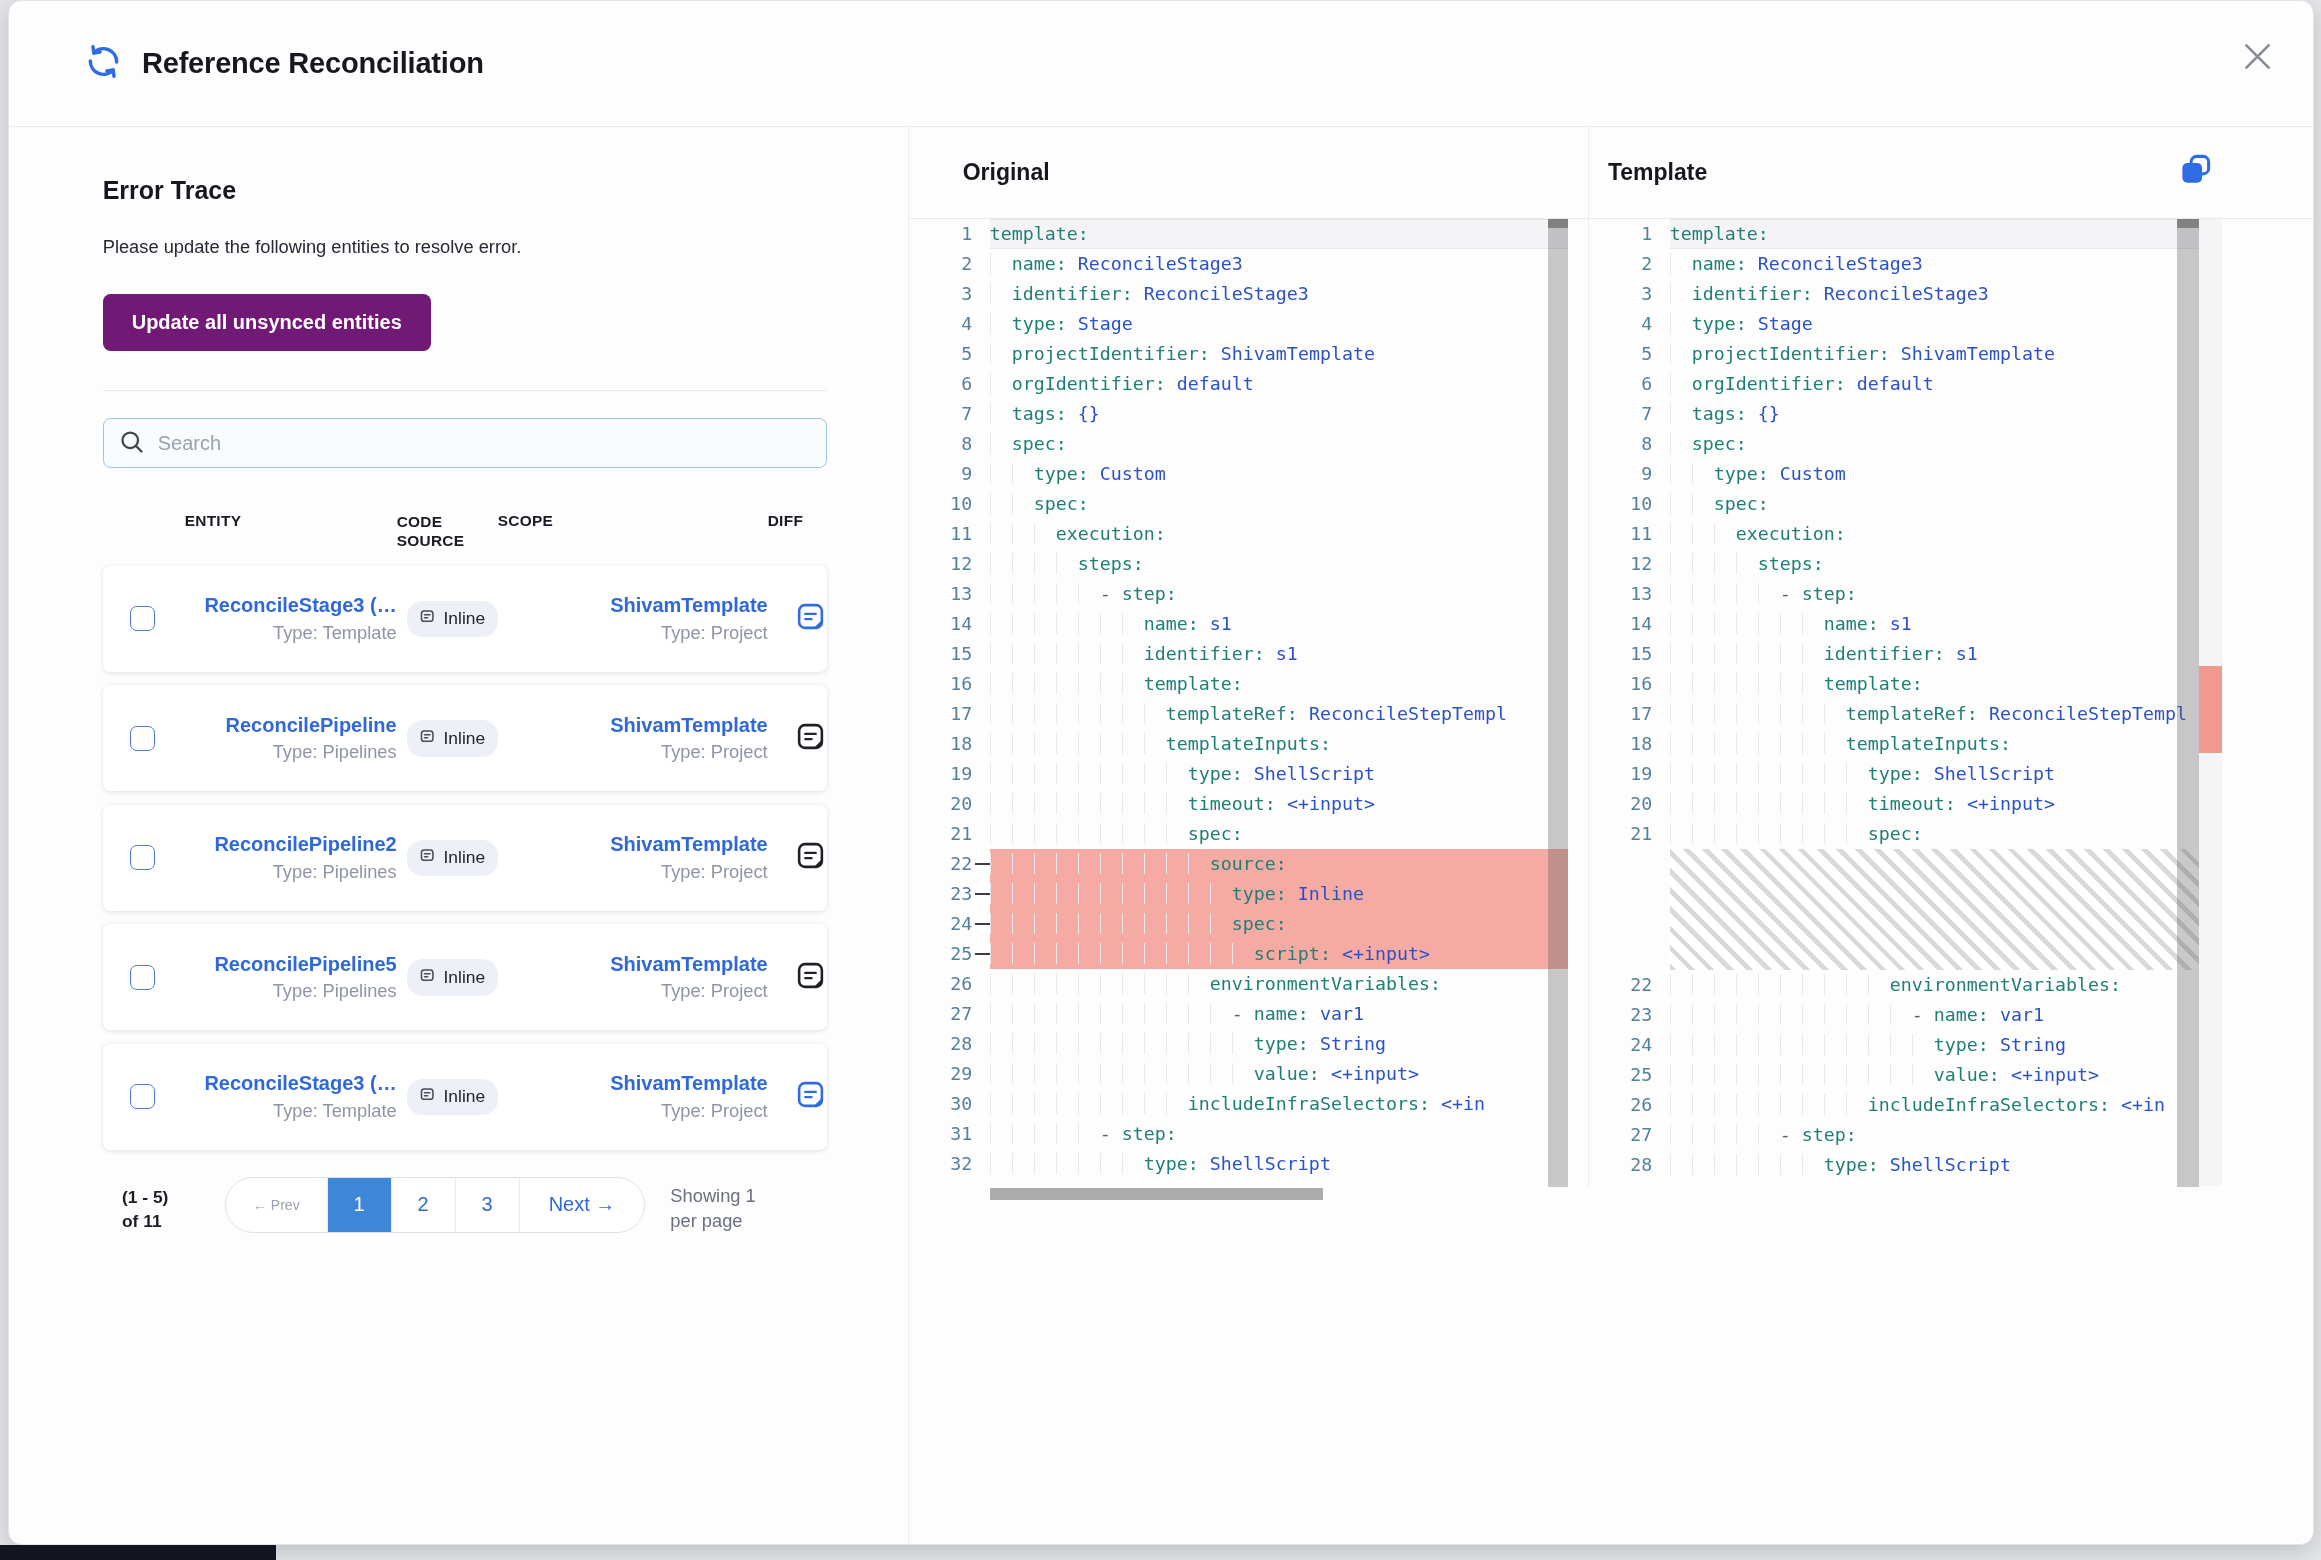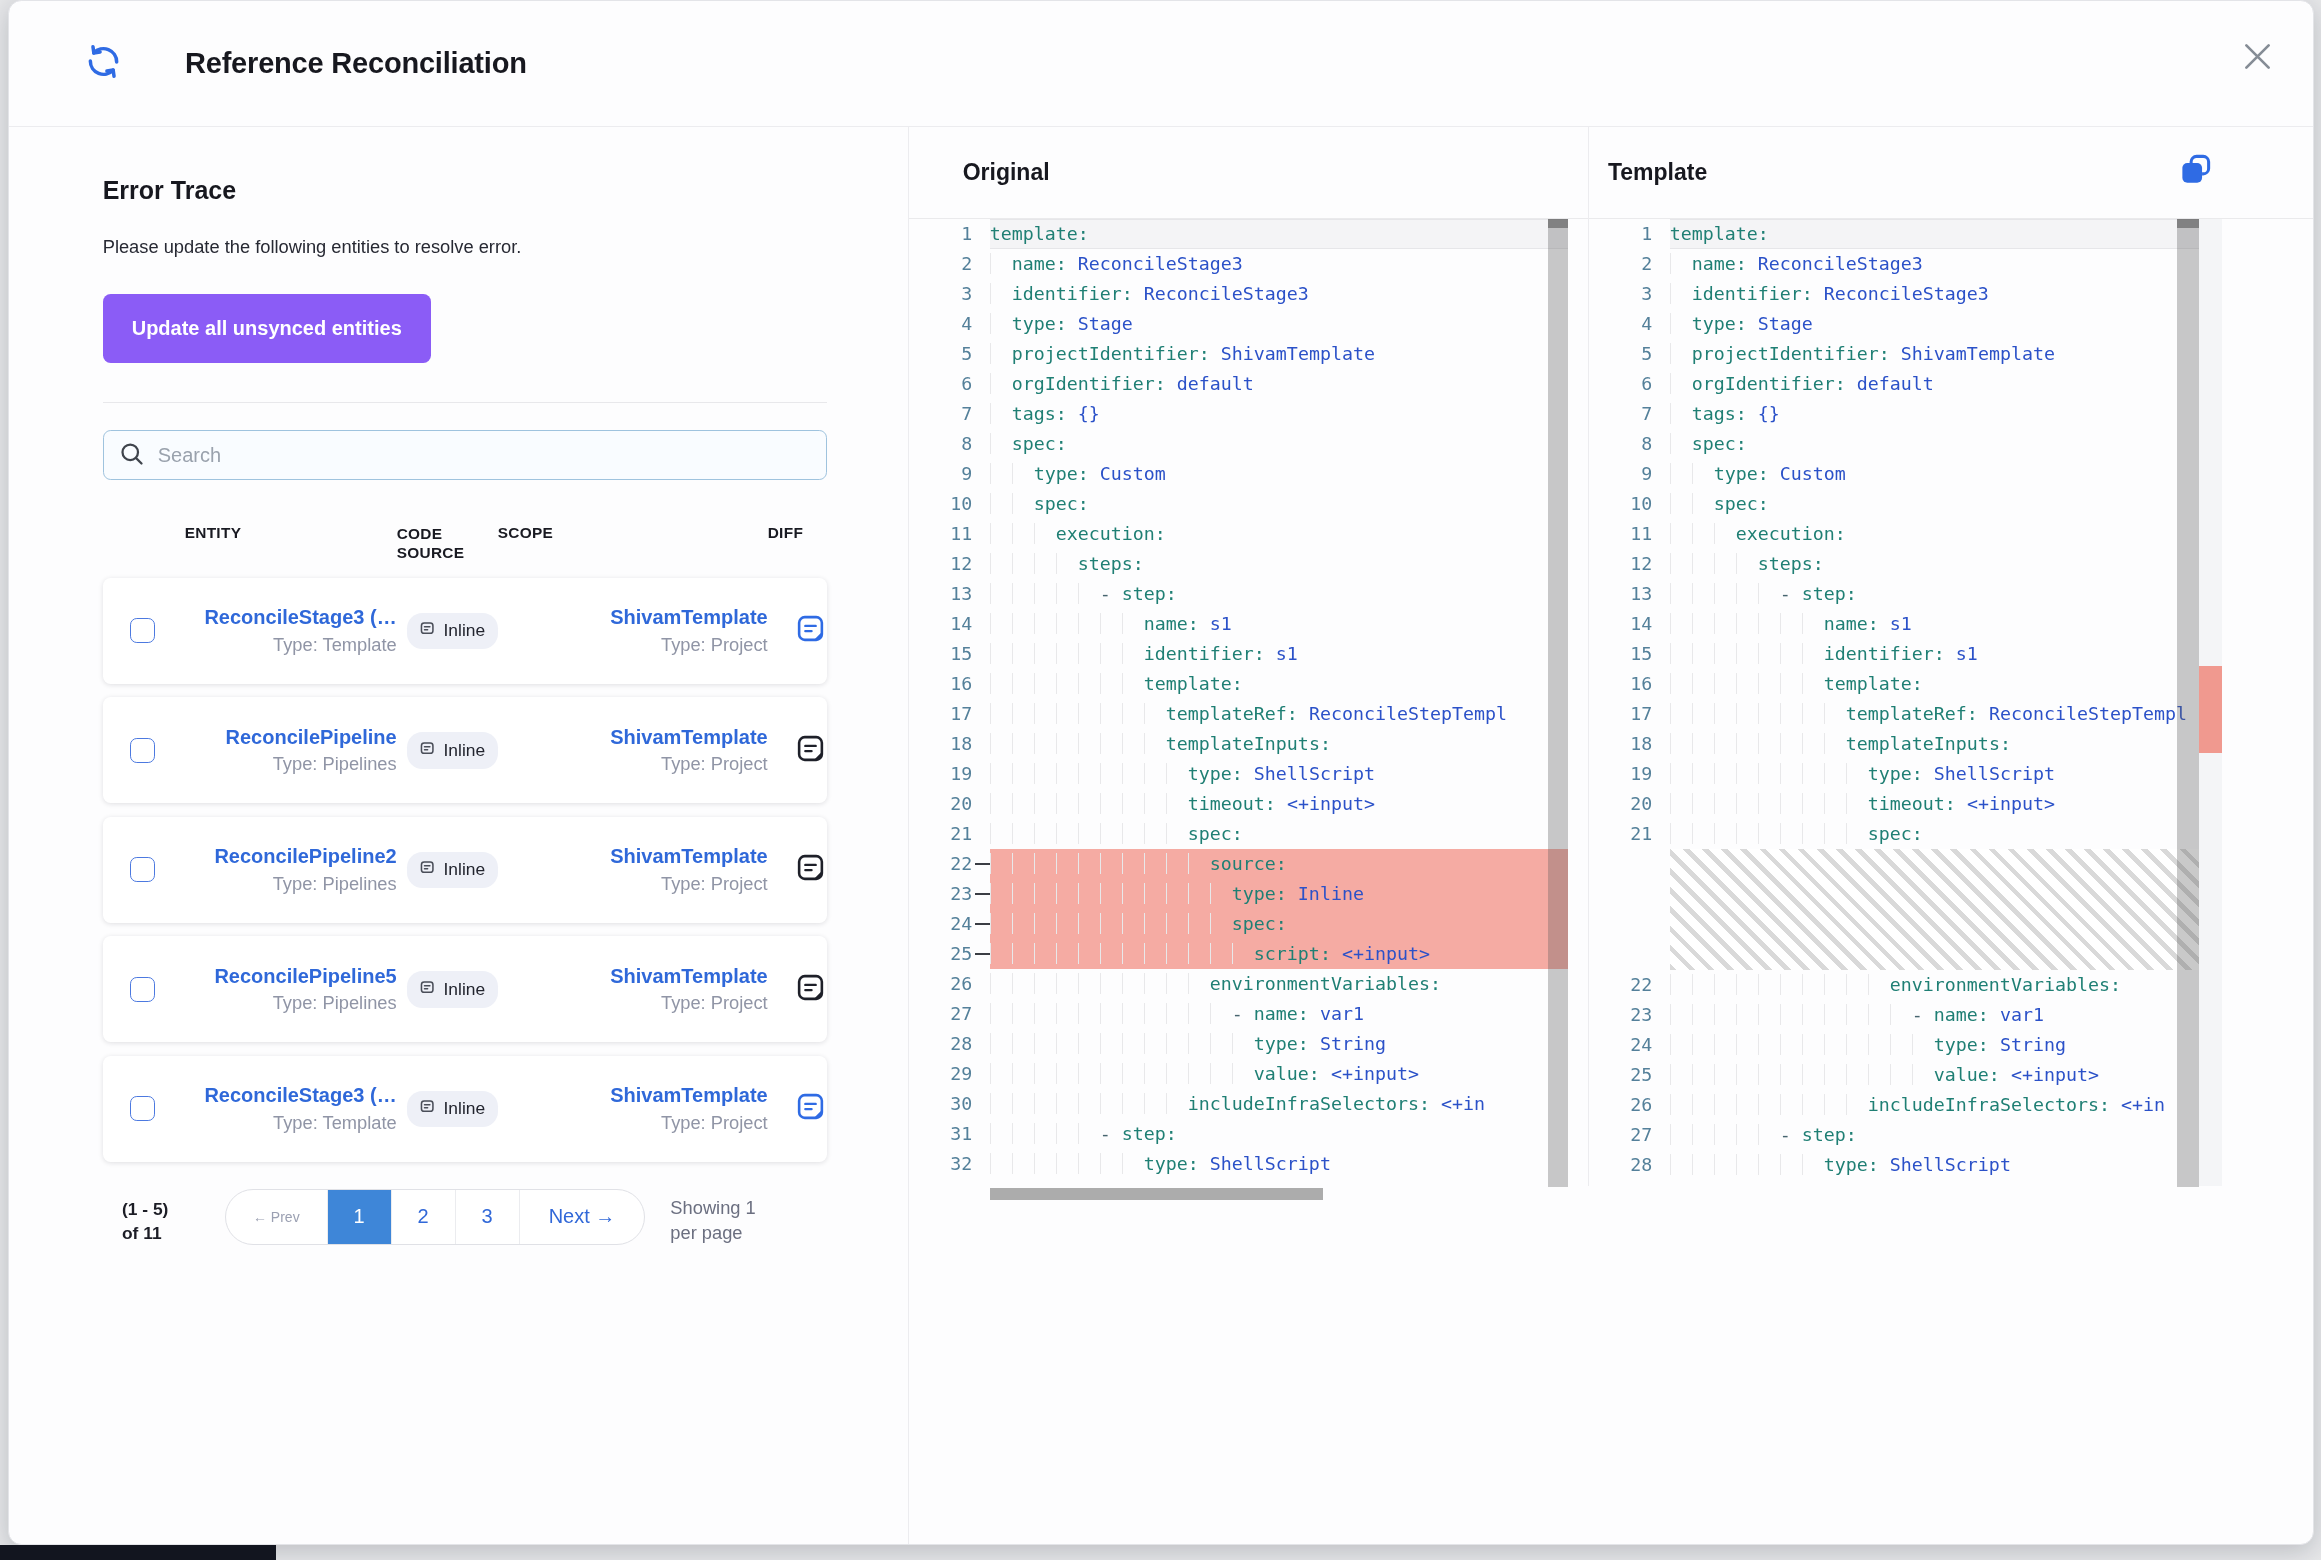--- a/index.html
+++ b/index.html
@@ -8,33 +8,33 @@
     width:2321px; height:1560px; position:relative; overflow:hidden;
     background:#e7e8ea; font-family:"Liberation Sans", sans-serif; color:#17181f;
   }
   .bottom-dark { position:absolute; left:0; bottom:0; width:276px; height:15.4px; background:#12151f; }
   .dialog {
     position:absolute; left:7.7px; top:0; width:2306px; height:1545px;
     background:#fdfdfe; border-radius:13.5px; overflow:hidden;
     box-shadow:0 5.8px 27px rgba(10,14,30,.20); border:1px solid #e3e4e8;
   }
   
-  .dlg-header { height:126px; display:flex; align-items:center; padding-left:75px; border-bottom:1px solid #ececef; position:relative;gap:43px; }
+  .dlg-header { height:126px; display:flex; align-items:center; padding-left:75px; border-bottom:1px solid #ececef; position:relative; }
   .dlg-title { font-size:29px; font-weight:700; margin-left:19.3px; letter-spacing:-0.2px; }
   .close-btn { position:absolute; right:39px; top:41px; width:31px; height:31px; cursor:pointer; }
   
   .content { display:flex; height:1418px; }
   .left-panel { width:899px; flex:none; padding:41px 0 0 94px; }
   .inner { width:724px; }
   .left-panel h2 { font-size:25px; font-weight:700; margin:8px 0 29px; }
   .desc { font-size:18.3px; line-height:25px; color:#272933; margin:0; width:716px; }
   .desc b { font-weight:700; }
   .desc2 { margin-top:20px; }
-  .update-btn { margin-top:35px; background:#8b5cf6; color:#fff; font-weight:700; font-size:20px;
-    border:none; border-radius:7.7px; padding:23px 29px; font-family:inherit; cursor:default; }
+  .update-btn { margin-top:35px; background:#701a75; color:#fff; font-weight:700; font-size:20px;
+    border:none; border-radius:7.7px; padding:17px 29px; font-family:inherit; cursor:default; }
   .divider { border:none; border-top:1px solid #e8e8eb; margin:39px 0 0; }
   .search-box { margin-top:27px; height:50px; border:1.4px solid #9fc3de; background:#f9fcff;
     border-radius:7.7px; display:flex; align-items:center; padding:0 15.4px; }
   .search-box input { border:none; outline:none; background:transparent; font-size:20px; margin-left:11.6px;
     flex:1; color:#30323c; font-family:inherit; }
   .search-box input::placeholder { color:#9aa2ad; }
   .grid-cols { display:grid; grid-template-columns:82px 212px 101px 270px 58px; align-items:center; }
   .thead { margin-top:44px; font-size:15.4px; font-weight:700; color:#191a22; letter-spacing:0.3px; align-items:start; }
   .h-source { width:73px; line-height:19.3px; }
   .rows { margin-top:15.4px; }

